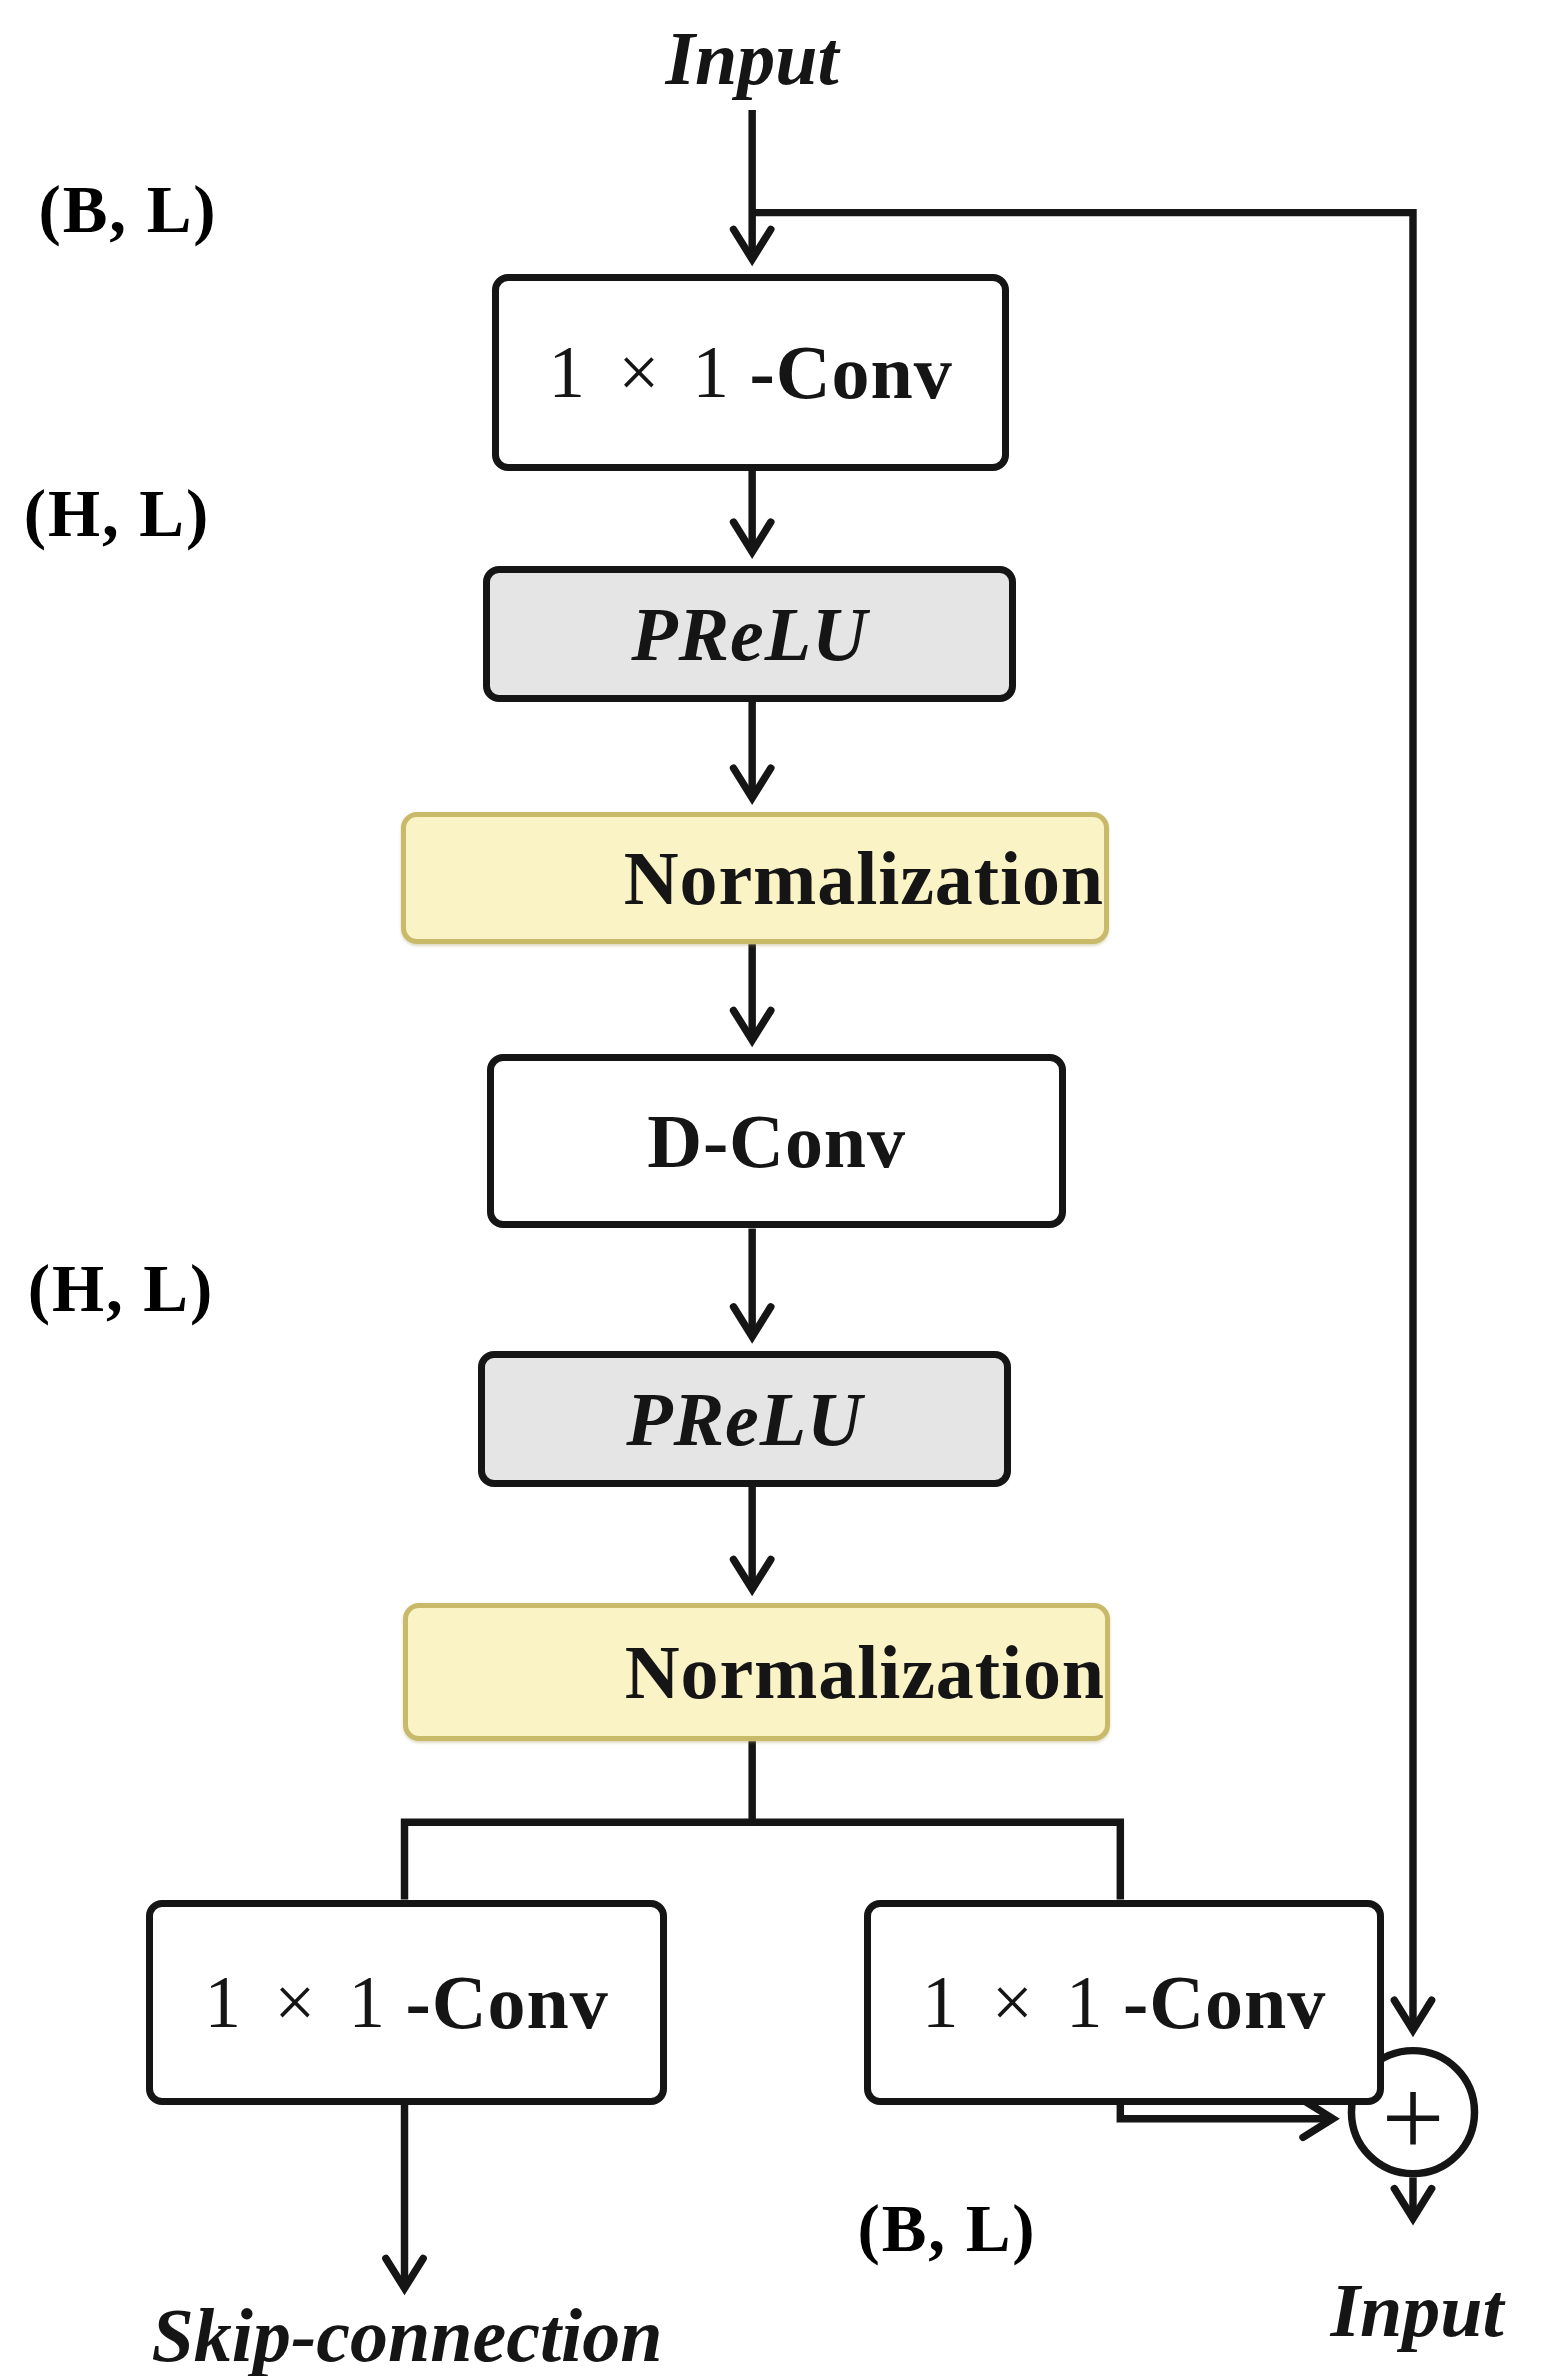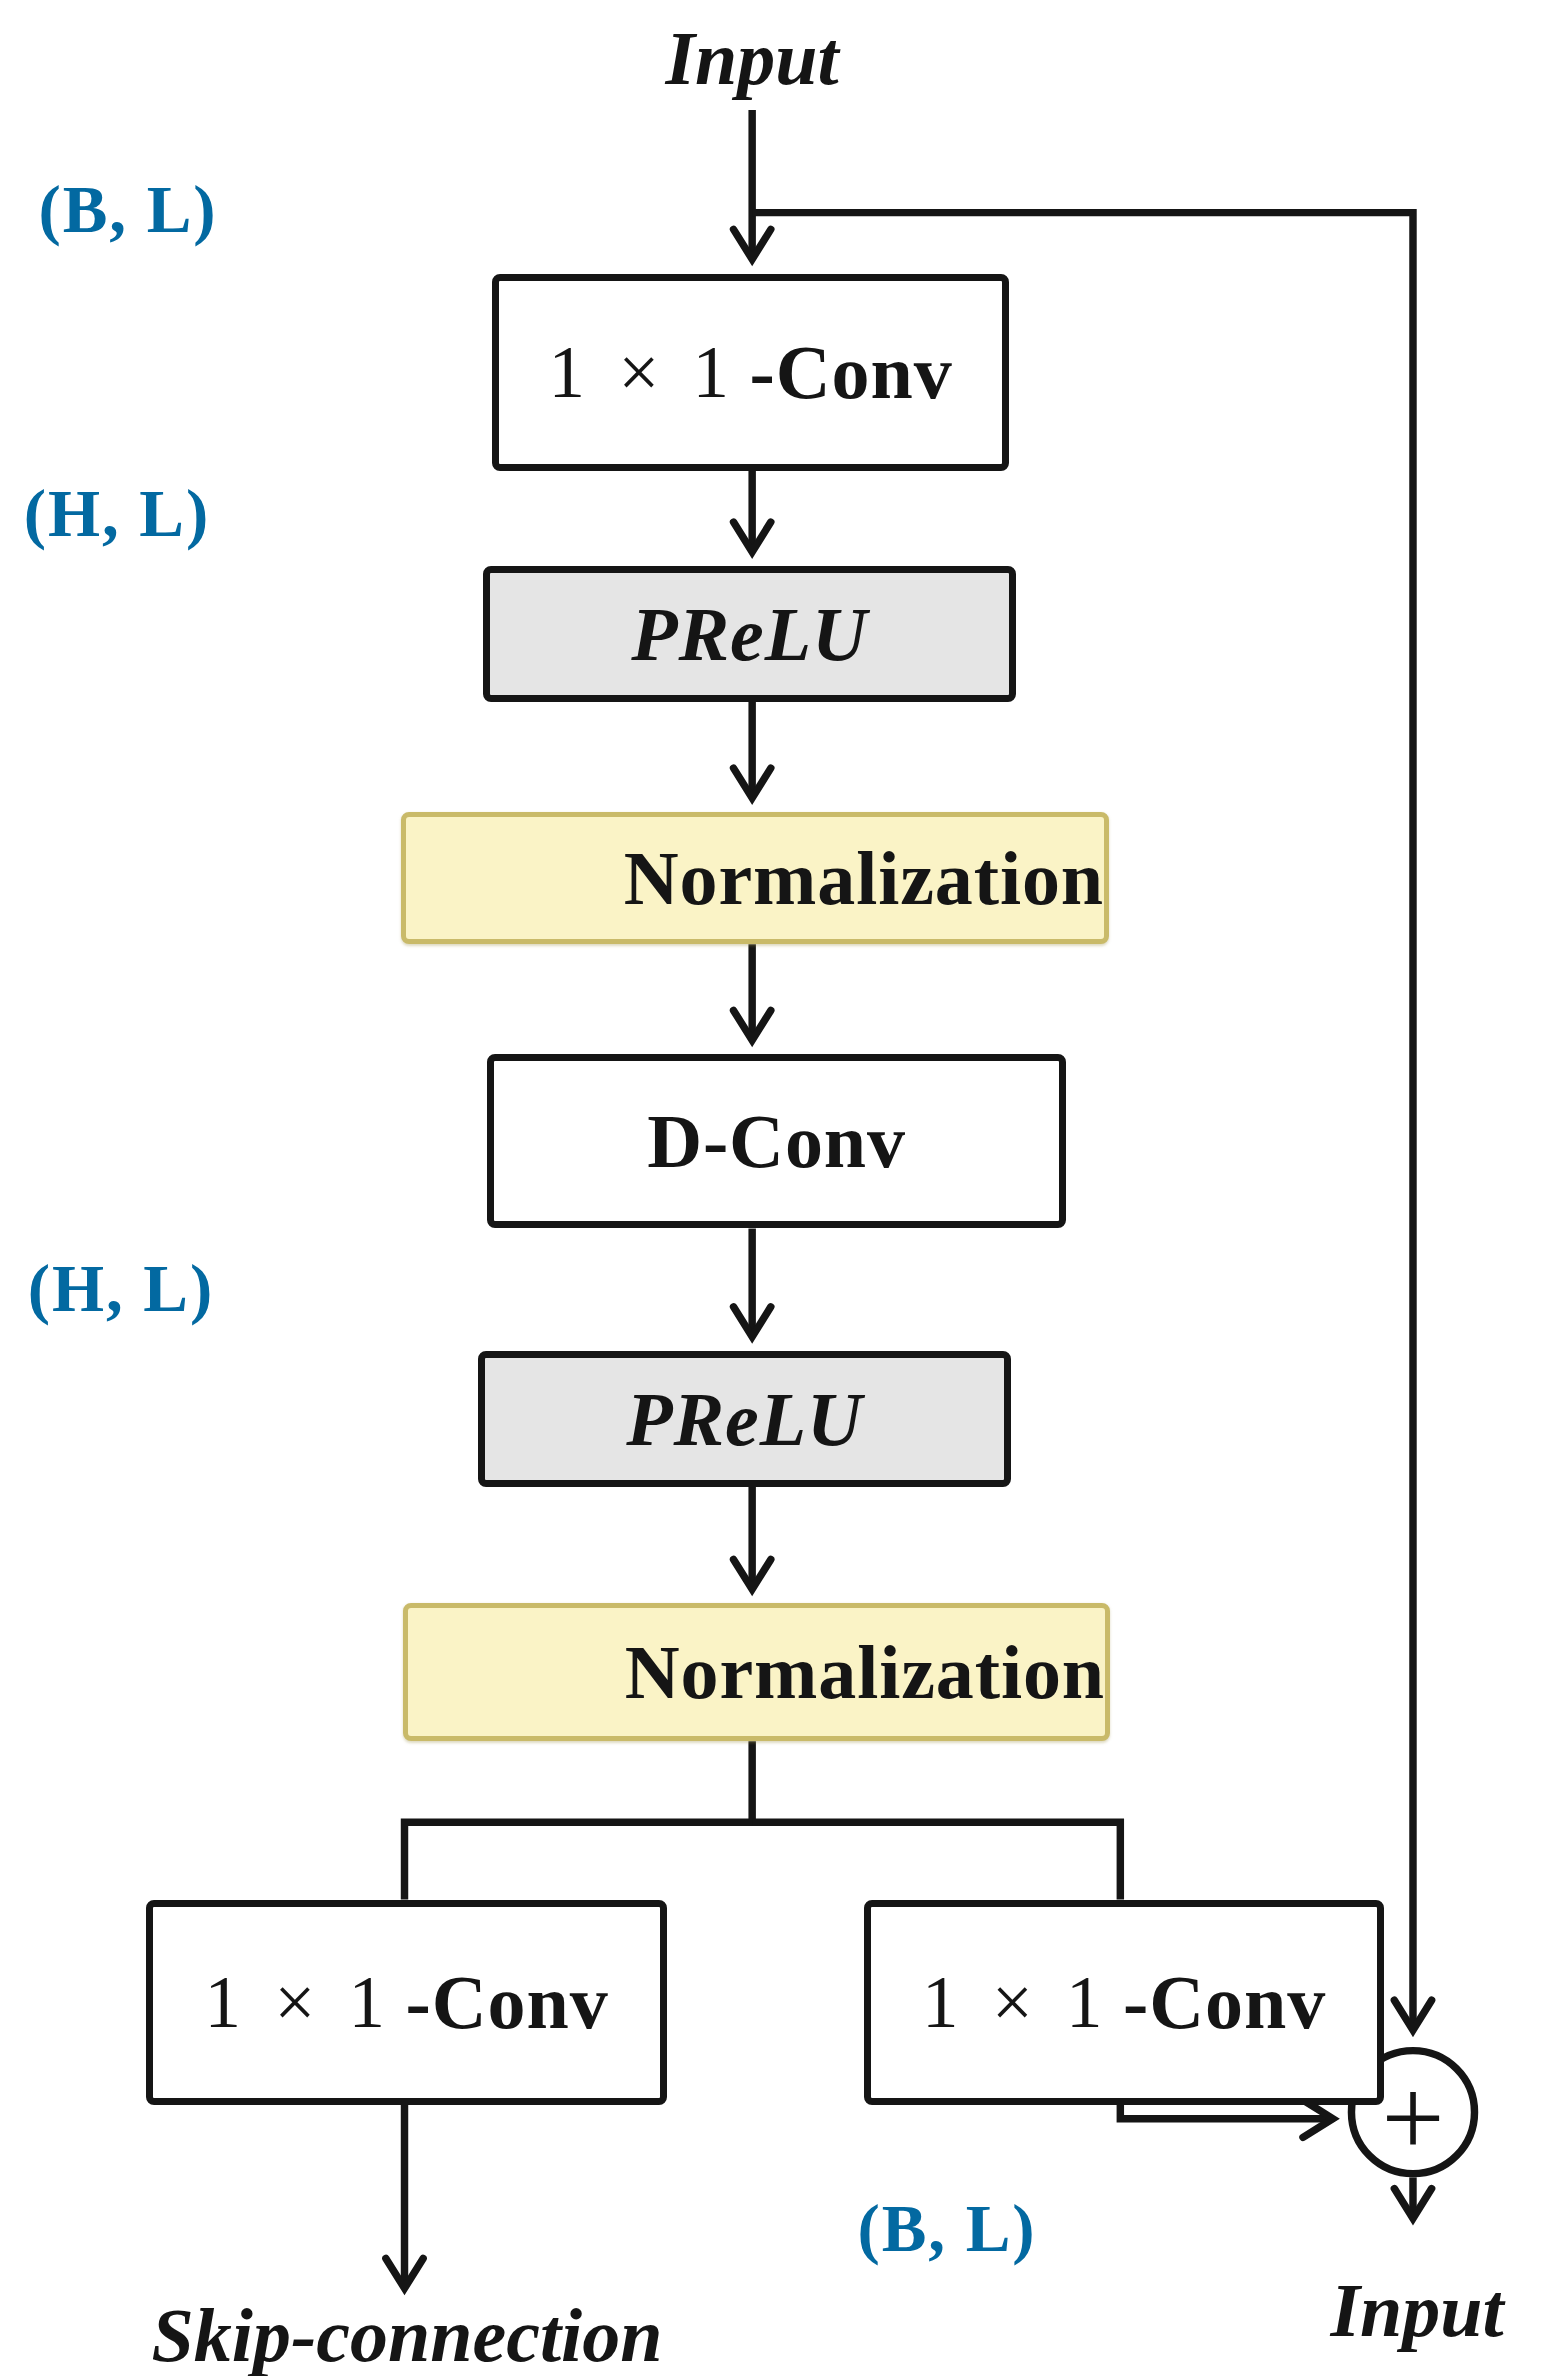--- a/index.html
+++ b/index.html
@@ -10,21 +10,21 @@
     font-family:"Liberation Serif","DejaVu Serif",serif;
     color:#151515;
     overflow:hidden;
   }
   #wires{position:absolute;left:0;top:0;z-index:1;}
   .node{
     position:absolute;
     z-index:2;
     box-sizing:border-box;
     display:flex;align-items:center;justify-content:center;
-    border-radius:8px;
+    border-radius:16px;
     font-size:76px;
     font-weight:bold;
     letter-spacing:0.9px;
     white-space:nowrap;
   }
   .conv{
     background:#ffffff;
     border:7.5px solid #151515;
   }
   .prelu{
@@ -49,21 +49,21 @@
   }
   .free-label{
     position:absolute;z-index:2;
     transform:translate(-50%,-50%);
     white-space:nowrap;
     font-weight:bold;
   }
   .io-label{font-size:76px;font-style:italic;}
   .dim-label{
     font-size:67px;
-    color:#0369a1;
+    color:#000000;
     font-weight:bold;
     letter-spacing:1.9px;
   }
 </style>
 </head>
 <body>
 
 <div id="canvas">
 
   <svg id="wires" width="1550" height="2376" viewBox="0 0 1663 2549">

